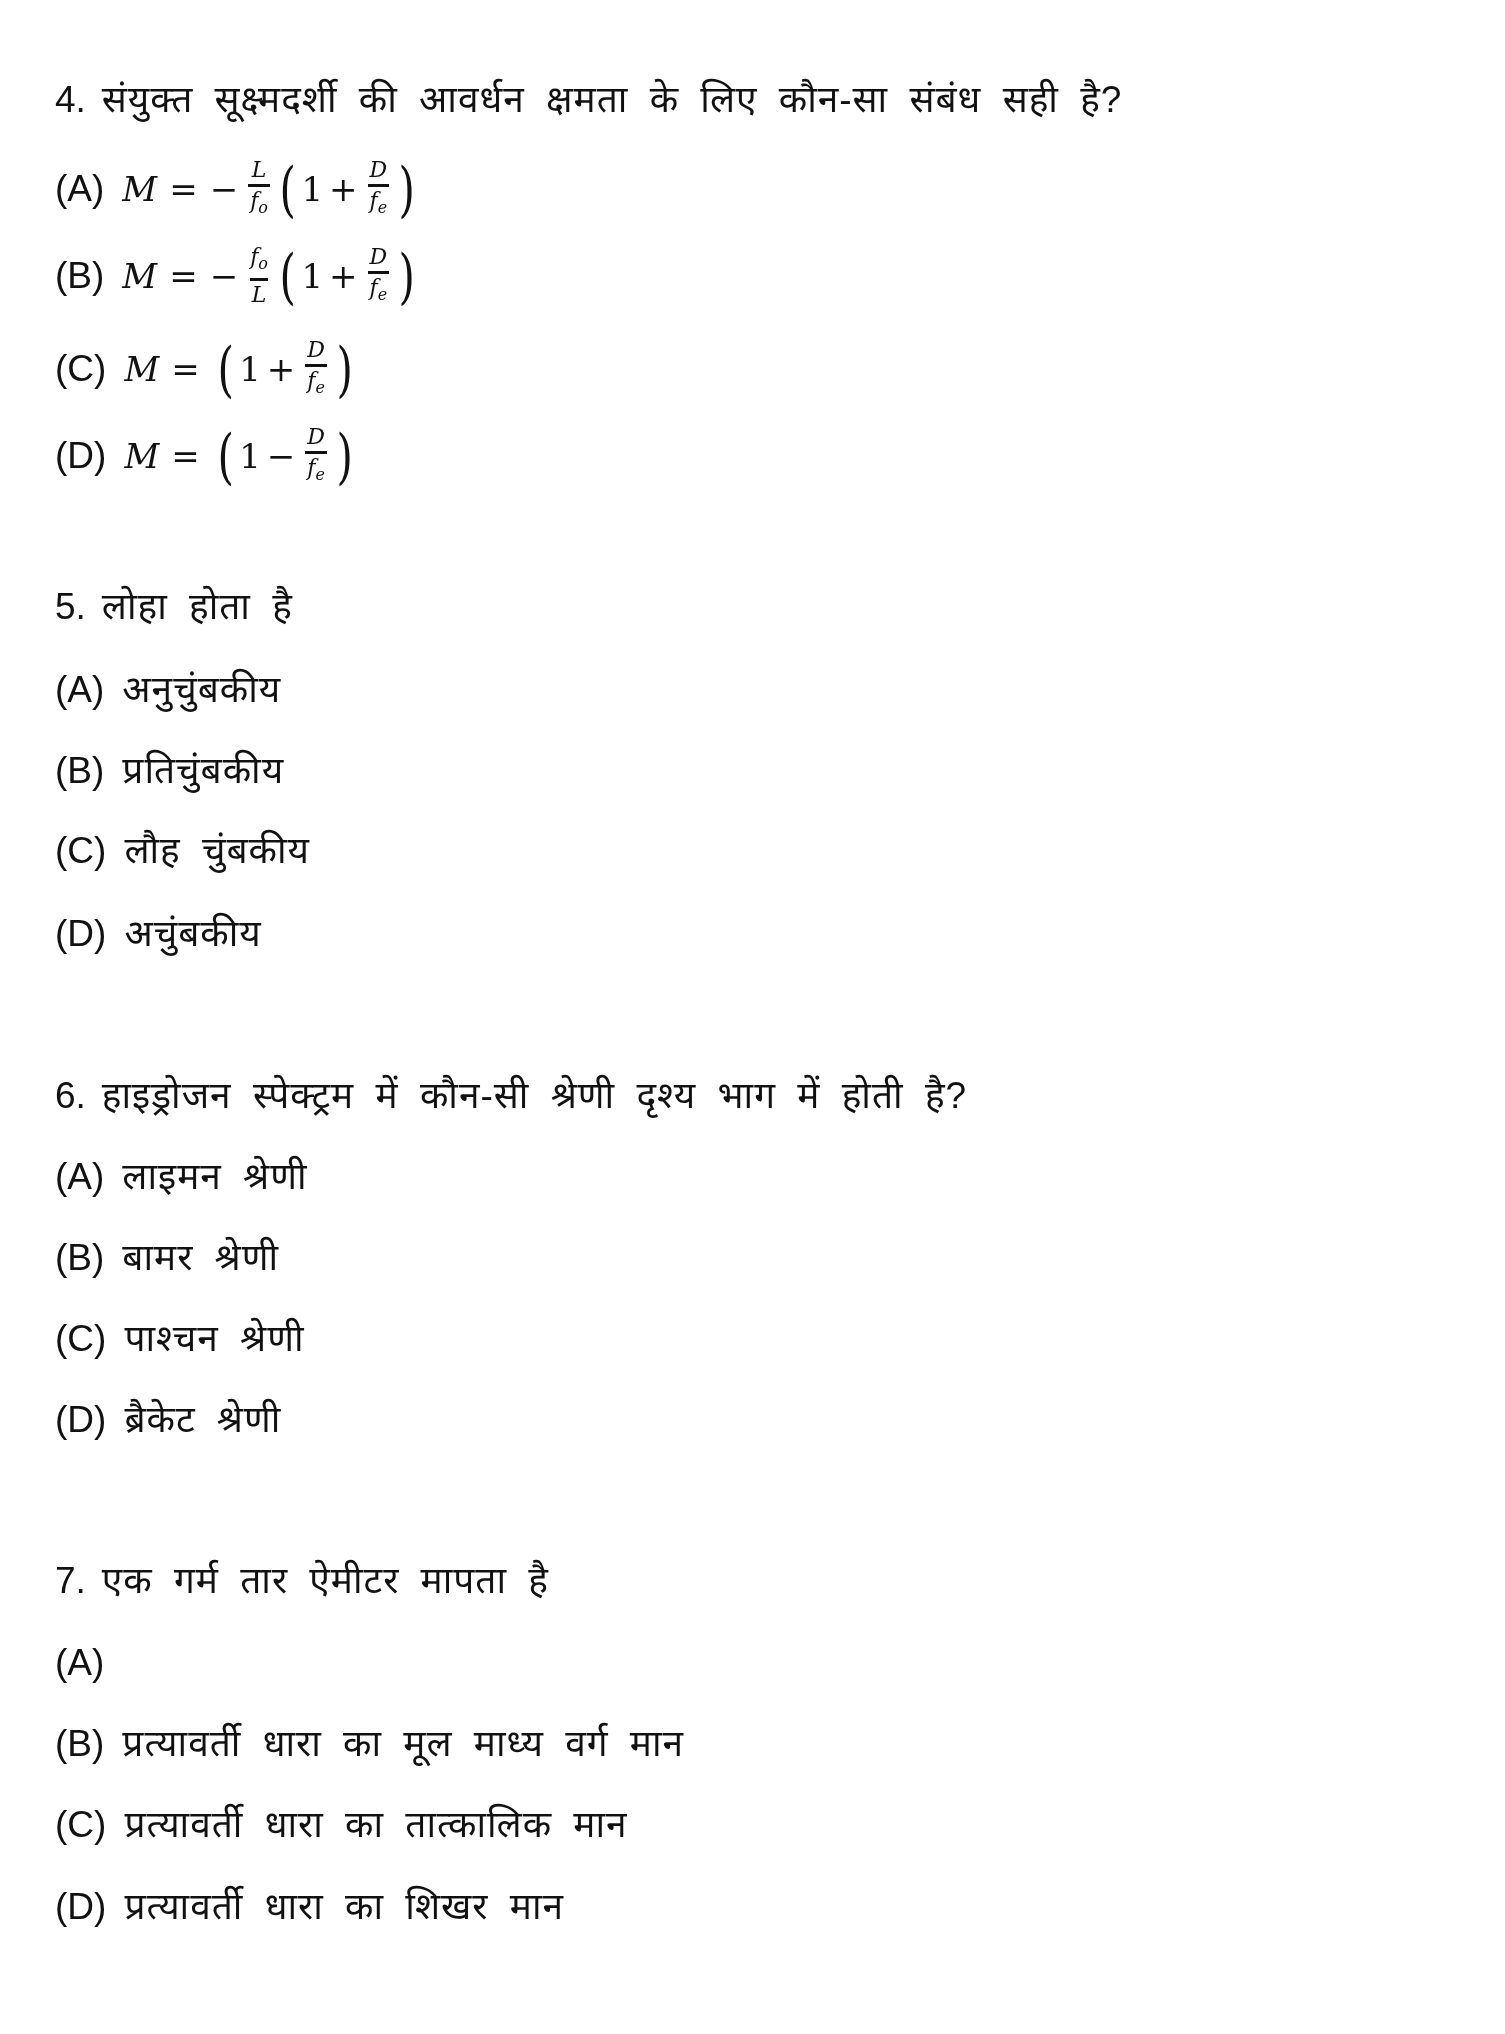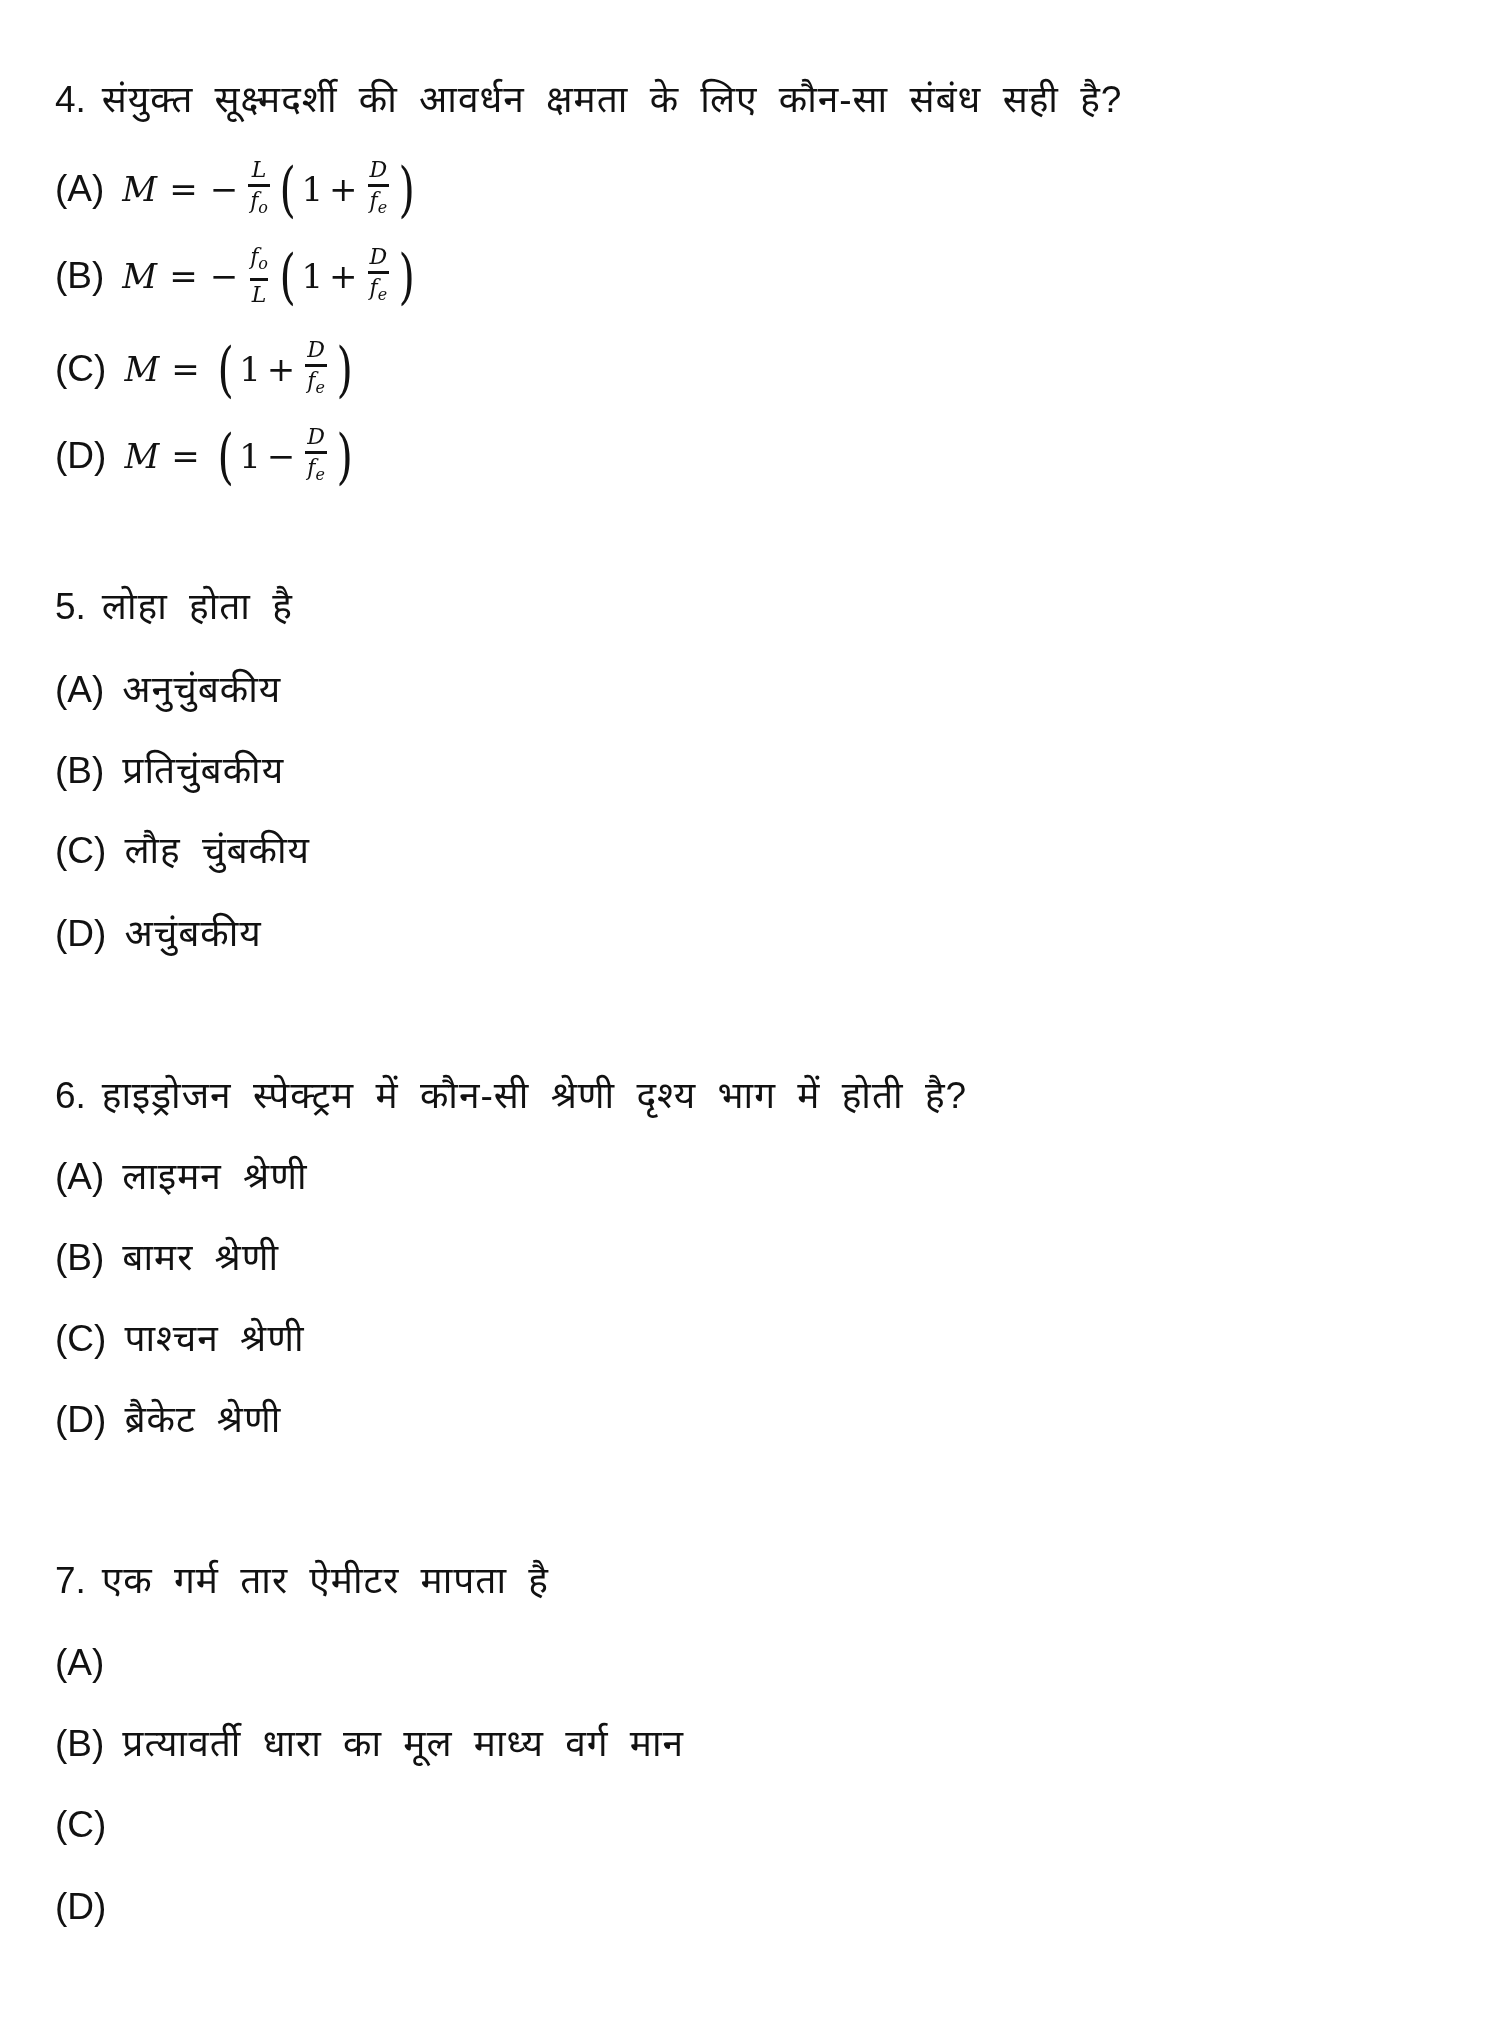--- a/index.html
+++ b/index.html
@@ -164,16 +164,18 @@
 </div>
 <div class="line" style="top:1641px">
   <span class="opt-label">(A)</span>
 </div>
 <div class="line" style="top:1722px">
   <span class="opt-label">(B)</span>
   <span class="hi">प्रत्यावर्ती धारा का मूल माध्य वर्ग मान</span>
 </div>
 <div class="line" style="top:1803px">
   <span class="opt-label">(C)</span>
+  <span class="hi">प्रत्यावर्ती धारा का तात्कालिक मान</span>
 </div>
 <div class="line" style="top:1885px">
   <span class="opt-label">(D)</span>
+  <span class="hi">प्रत्यावर्ती धारा का शिखर मान</span>
 </div>
 
 </body></html>

